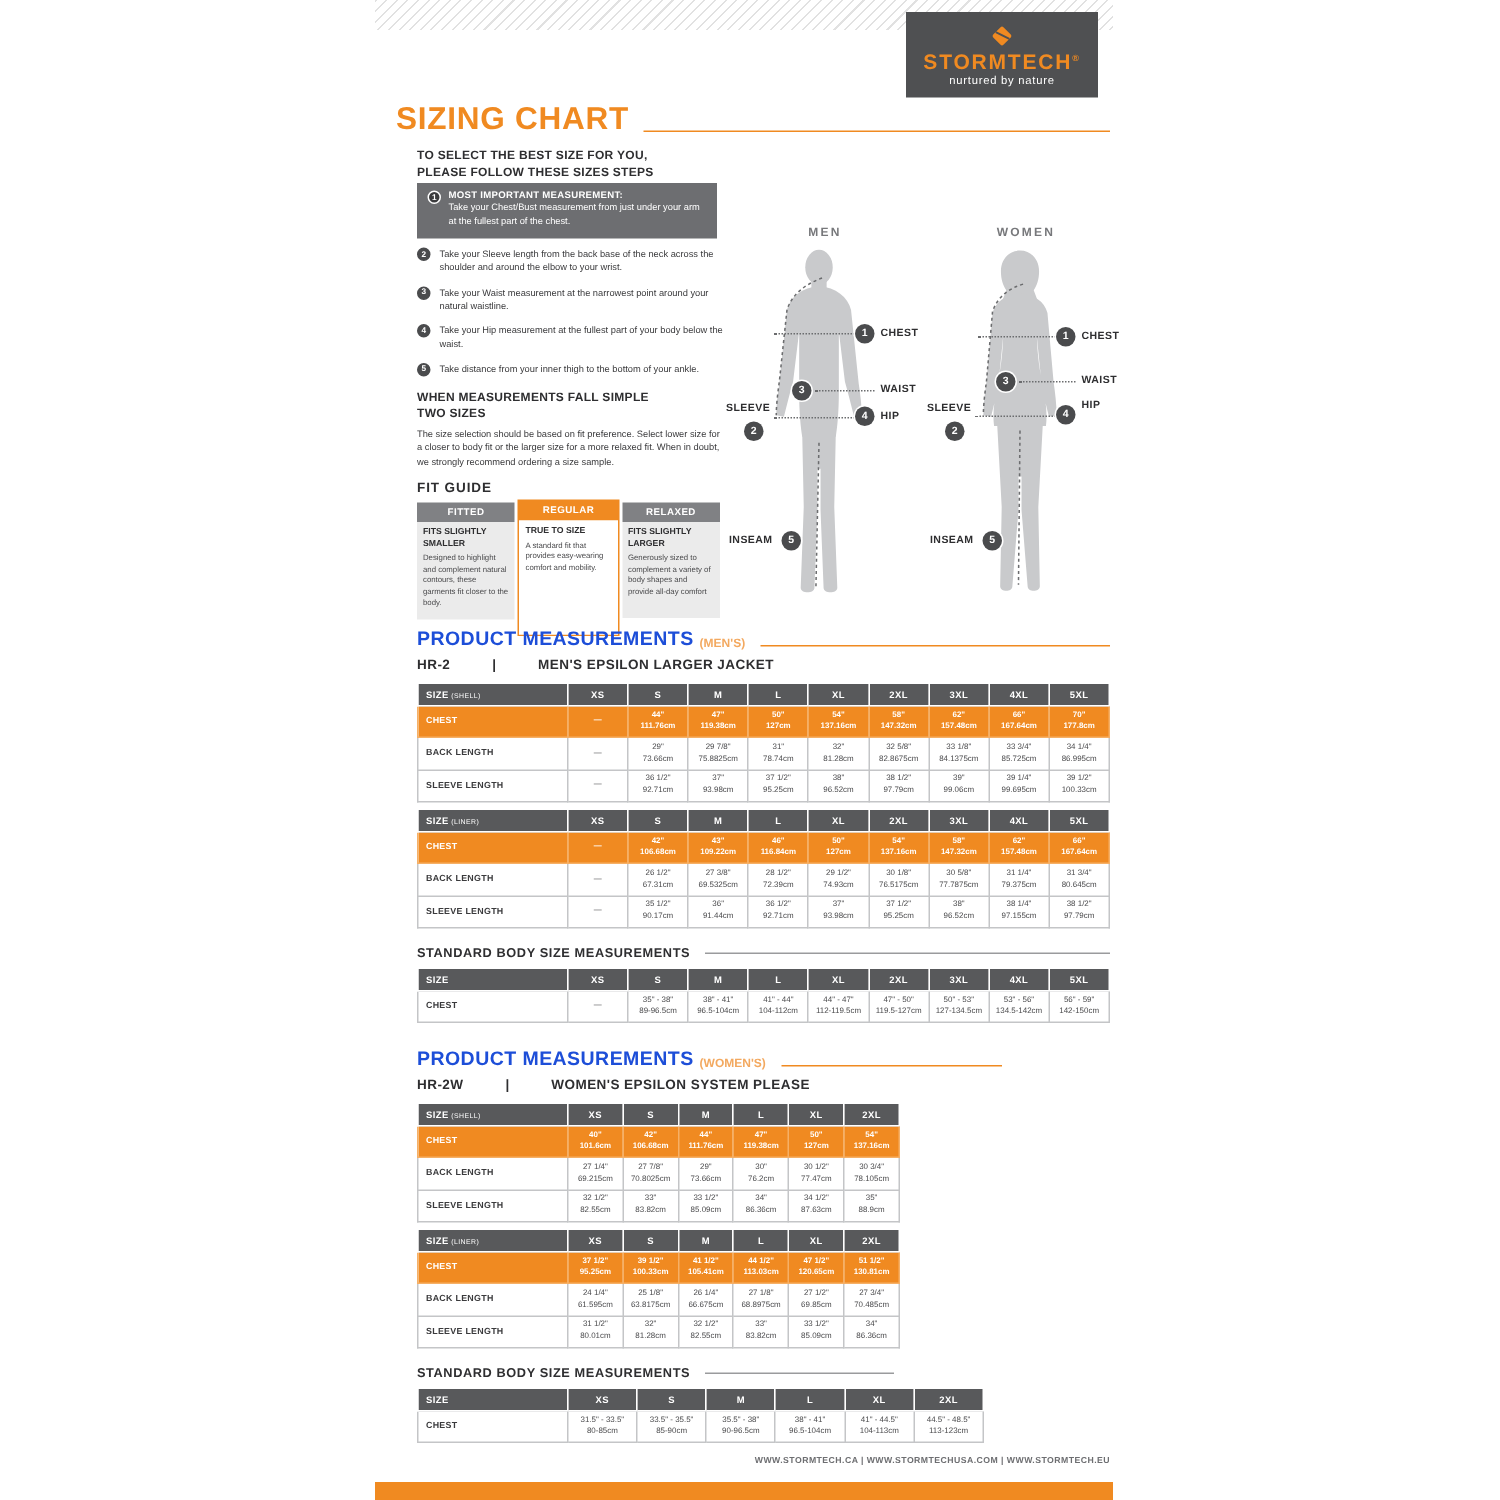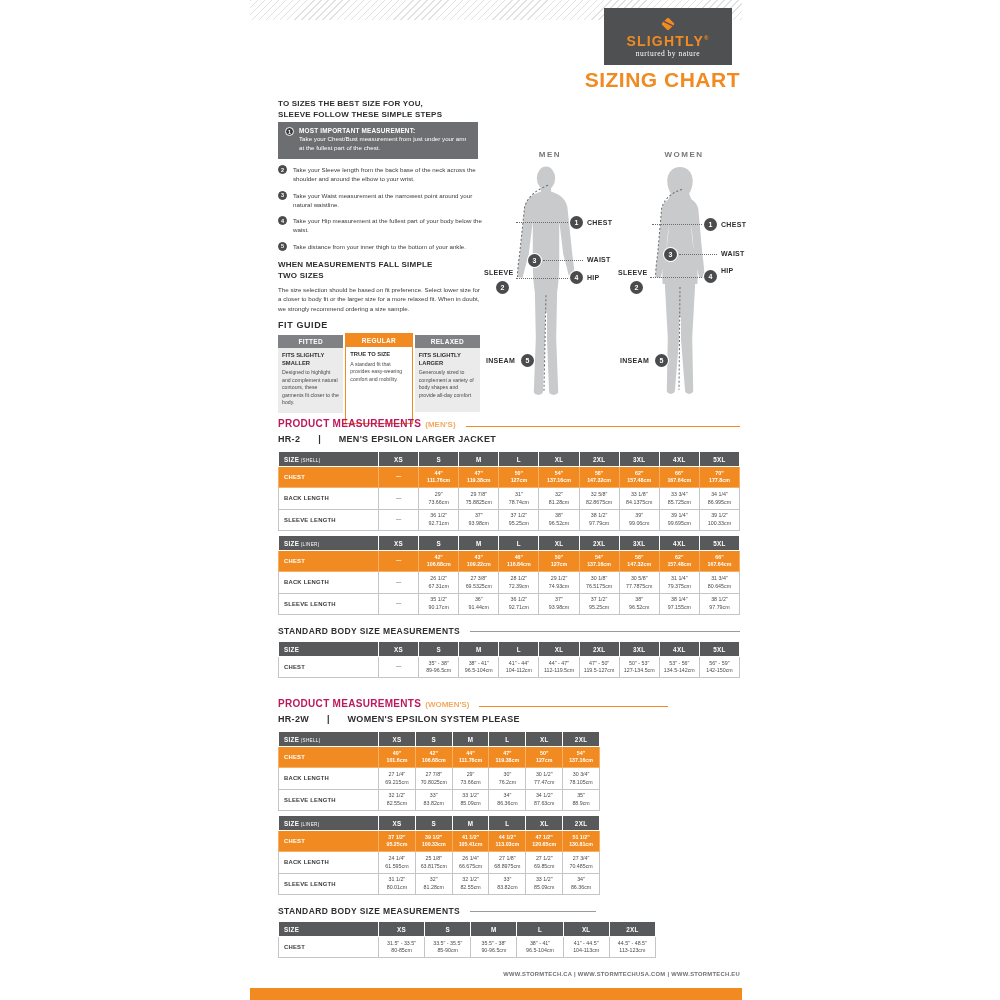--- a/index.html
+++ b/index.html
@@ -10,24 +10,24 @@
   
   .hatch { position:absolute; left:250px; top:0; width:492px; height:20px;
     background:repeating-linear-gradient(135deg, rgba(120,120,120,.22) 0 1px, rgba(255,255,255,0) 1px 5px); }
 
   
   .logo-box { position:absolute; left:604px; top:8px; width:128px; height:57px; background:#4f5052;
     display:flex; flex-direction:column; align-items:center; justify-content:center; gap:1px; }
   .logo-diamond { width:16px; height:16px; margin-bottom:1px; }
   .wordmark { color:#F08A21; font-weight:bold; font-size:14px; letter-spacing:1.2px; line-height:1; }
   .wordmark sup { font-size:6px; }
-  .tagline { color:#ffffff; font-size:7.5px; letter-spacing:.5px;font-family:Liberation Serif, serif; }
+  .tagline { color:#ffffff; font-size:7.5px; letter-spacing:.5px; }
 
   
-  .h1 { position:absolute; left:264px; top:68px; width:476px; display:flex; align-items:flex-end;flex-direction:column; }
+  .h1 { position:absolute; left:264px; top:68px; width:476px; display:flex; align-items:flex-end; }
   .h1 .t { color:#F08A21; font-size:21px; font-weight:bold; letter-spacing:.5px; white-space:nowrap; }
   .rule { flex:1; border-bottom:1.5px solid #F08A21; margin:0 0 4px 10px; }
   .rule.gray { border-bottom:1px solid #9a9b9d; }
 
   .intro { position:absolute; left:278px; top:99px; font-size:8px; font-weight:bold; color:#2e2e30; line-height:1.35; letter-spacing:.2px; }
 
   .step1 { position:absolute; left:278px; top:122px; width:200px; background:#6d6e71; color:#fff; padding:5px 7px 6px 7px; }
   .step1 .row { display:flex; gap:5px; }
   .step1 .tt { font-size:6.4px; font-weight:bold; letter-spacing:.2px; }
   .step1 .tx { font-size:6.2px; line-height:1.45; margin-top:1px; }
@@ -61,24 +61,24 @@
   .figure .f-title { position:absolute; top:0; left:0; right:0; text-align:center; font-size:8px; font-weight:bold; letter-spacing:1.5px; color:#77787b; }
   .figure svg.body { position:absolute; left:16px; top:15px; }
   .mline { position:absolute; border-top:1.3px dotted #6b6c6e; }
   .marker { position:absolute; width:13px; height:13px; border-radius:50%; background:#4a4b4d; color:#fff;
     font-size:7px; font-weight:bold; display:flex; align-items:center; justify-content:center; box-shadow:0 0 0 1px #fff; }
   .mlabel { position:absolute; font-size:7px; font-weight:bold; color:#2e2e30; letter-spacing:.3px; }
 
   
   .section { position:absolute; }
   .h2 { display:flex; align-items:flex-end; margin-bottom:5px; }
-  .h2 .t { color:#be185d; font-size:10px; font-weight:bold; letter-spacing:.3px; white-space:nowrap; }
+  .h2 .t { color:#1d4ed8; font-size:13px; font-weight:bold; letter-spacing:.3px; white-space:nowrap; }
   .h2 .suffix { color:#f3a960; font-size:8px; font-weight:bold; margin-left:4px; white-space:nowrap; }
   .h2 .rule { border-bottom-width:1px; margin-bottom:2px; }
-  .prodline { display:flex; align-items:center; gap:18px; margin-bottom:7px; }
+  .prodline { display:flex; align-items:center; gap:28px; margin-bottom:7px; }
   .prodline .code { font-size:9px; font-weight:bold; color:#2e2e30; letter-spacing:.3px; }
   .prodline .pipe { font-size:9px; font-weight:bold; color:#2e2e30; }
   .prodline .name { font-size:9px; font-weight:bold; color:#2e2e30; letter-spacing:.3px; }
   .h3 { display:flex; align-items:flex-end; margin:11px 0 5px 0; }
   .h3 .t { font-size:8.5px; font-weight:bold; color:#2e2e30; letter-spacing:.4px; white-space:nowrap; }
 
   
   .tabwrap { margin-bottom:4px; }
   table.mtab { border-collapse:collapse; table-layout:fixed; width:100%; }
   table.mtab col.c-lab { width:100px; }
@@ -103,32 +103,32 @@
 
   <div class="hatch"></div>
 
   <div class="logo-box">
     <svg class="logo-diamond" viewBox="0 0 30 30">
       <g transform="rotate(45 15 15)">
         <rect x="6" y="6" width="18" height="18" rx="2.5" fill="#F08A21"></rect>
         <path d="M6,17 L24,11" stroke="#4f5052" stroke-width="2.4" fill="none"></path>
       </g>
     </svg>
-    <div class="wordmark"><span>SLIGHTLY</span><sup>®</sup></div>
+    <div class="wordmark"><span>STORMTECH</span><sup>®</sup></div>
     <div class="tagline">nurtured by nature</div>
   </div>
 
   <div class="h1">
     <span class="t">SIZING CHART</span>
     <div class="rule"></div>
   </div>
 
   <div class="intro">
-    <div>TO SIZES THE BEST SIZE FOR YOU,</div>
-    <div>SLEEVE FOLLOW THESE SIMPLE STEPS</div>
+    <div>TO SELECT THE BEST SIZE FOR YOU,</div>
+    <div>PLEASE FOLLOW THESE SIZES STEPS</div>
   </div>
 
   <div class="step1">
     <div class="row">
       <div class="badge">1</div>
       <div>
         <div class="tt">MOST IMPORTANT MEASUREMENT:</div>
         <div class="tx">Take your Chest/Bust measurement from just under your arm at the fullest part of the chest.</div>
       </div>
     </div>

